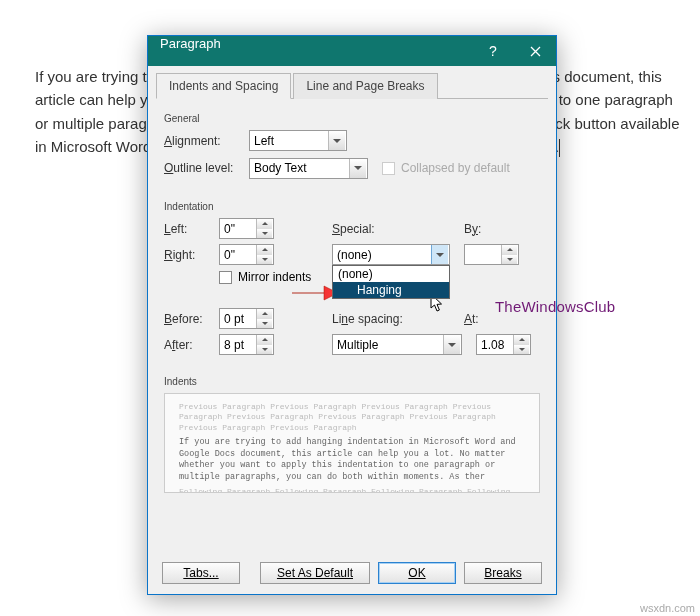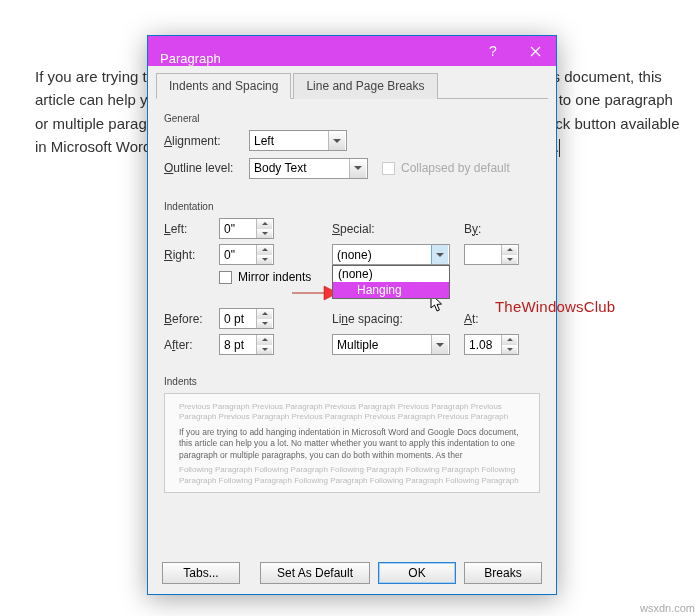--- a/index.html
+++ b/index.html
@@ -1,20 +1,20 @@
 <!DOCTYPE html>
 <html><head>
   <meta charset="utf-8">
   <style>
     * { box-sizing: border-box; margin: 0; padding: 0; }
     body { font-family: "Segoe UI", Arial, sans-serif; font-size: 12px; background: #fff; width: 700px; height: 616px; overflow: hidden; position: relative; }
     .bg-text { position: absolute; top: 65px; left: 35px; right: 20px; font-size: 15px; color: #333; line-height: 1.55; }
     .cursor { border-left: 1px solid #333; height: 18px; display: inline-block; vertical-align: middle; }
     .dialog { position: absolute; top: 35px; left: 147px; width: 410px; height: 560px; background: #f0f0f0; border: 1px solid #0a74c9; box-shadow: 0 4px 25px rgba(0,0,0,0.35); }
-    .titlebar { background: #d946ef; color: #fff; height: 30px; display: flex; align-items: flex-end; padding-left: 12px; font-size: 13px; }
+    .titlebar { background: #0f766e; color: #fff; height: 30px; display: flex; align-items: flex-start; padding-left: 12px; font-size: 13px; }
     .tb-spacer { flex: 1; }
     .tb-btn { width: 42px; height: 30px; display: flex; align-items: center; justify-content: center; color: #fff; font-size: 14px; }
     .tb-btn svg { stroke: #fff; fill: none; }
     .tabs { display: flex; border-bottom: 1px solid #b8b8b8; margin: 6px 8px 0 8px; }
     .tab { padding: 5px 12px; font-size: 12px; background: #e8e8e8; border: 1px solid #b8b8b8; border-bottom: none; margin-right: 2px; position: relative; top: 1px; color: #444; }
     .tab.active { background: #f0f0f0; border-bottom: 1px solid #f0f0f0; }
     .pane { padding: 8px 16px 10px 16px; }
     .group-title { font-size: 10px; color: #444; margin: 6px 0 6px 0; }
     .row { display: flex; align-items: center; margin: 5px 0; }
     .lbl { width: 85px; text-decoration: underline; text-decoration-color: transparent; color: #333; }
@@ -25,32 +25,32 @@
     .spinner { border: 1px solid #999; background: #fff; height: 21px; width: 55px; display: flex; align-items: center; }
     .spinner input { border: none; width: 36px; padding: 0 4px; font-size: 12px; height: 19px; outline: none; }
     .spin-btns { width: 16px; height: 19px; display: flex; flex-direction: column; border-left: 1px solid #bbb; }
     .spin-up, .spin-down { flex: 1; background: linear-gradient(#fff,#ddd); display: flex; align-items: center; justify-content: center; }
     .spin-up div { border-left: 3px solid transparent; border-right: 3px solid transparent; border-bottom: 3px solid #555; }
     .spin-down div { border-left: 3px solid transparent; border-right: 3px solid transparent; border-top: 3px solid #555; }
     .chk { display: flex; align-items: center; gap: 6px; margin: 5px 0; }
     .chkbox { width: 13px; height: 13px; border: 1px solid #888; background: #fff; display: inline-block; }
     .chk.disabled { color: #aaa; }
     .chk.disabled .chkbox { border-color: #ccc; }
-    .preview-box { border: 1px solid #ccc; background: #fafafa; height: 100px; padding: 8px 14px; font-size: 8px; color: #bbb; line-height: 1.3; overflow: hidden; }
+    .preview-box { border: 1px solid #ccc; background: #fafafa; height: 100px; padding: 8px 14px; font-size: 8px; color: #bbb; line-height: 1.3; overflow: hidden; font-family: Liberation Mono, monospace; }
     .preview-box .mid { color: #666; font-size: 8.5px; margin: 4px 0; line-height: 1.35; }
-    .footer { position: absolute; bottom: 10px; left: 0; right: 0; display: flex; gap: 8px; padding: 0 14px; align-items: center; }
+    .footer { position: absolute; bottom: 10px; left: 0; right: 0; display: flex; gap: 8px; padding: 0 14px; align-items: center; text-decoration: underline; }
     .footer .spacer { flex: 1; }
     .btn { border: 1px solid #999; background: linear-gradient(#fdfdfd,#e4e4e4); padding: 3px 16px; font-size: 12px; min-width: 78px; text-align: center; }
     .btn.primary { border: 1px solid #2a82d0; box-shadow: 0 0 0 1px #a6d0f3 inset; }
     .dropdown-list { position: absolute; border: 1px solid #666; background: #fff; font-size: 12px; z-index: 10; }
     .dd-item { padding: 1px 5px; }
-    .dd-item.hl { background: #d946ef; color: #fff; padding-left: 24px; }
+    .dd-item.hl { background: #0c4a6e; color: #fff; padding-left: 24px; }
     .cursor-arrow { position: absolute; pointer-events: none; }
     .red-arrow { position: absolute; pointer-events: none; }
-    .watermark { position: absolute; color: #b91c1c; font-size: 15px; font-weight: 400; letter-spacing: 0.2px; }
+    .watermark { position: absolute; color: #701a75; font-size: 15px; font-weight: 400; letter-spacing: 0.2px; }
     .wsx { position: absolute; bottom: 2px; right: 5px; color: #aaa; font-size: 11px; }
   </style>
 </head>
 <body>
 
 <div class="bg-text"><span>If you are trying to add hanging indentation in Microsoft Word and Google Docs document, this article can help you a lot. No matter whether you want to apply this indentation to one paragraph or multiple paragraphs, you can do both within moments. As there is no one-click button available in Microsoft Word or Google Docs, you might need to check out the steps here.</span><span class="cursor"></span></div>
 
 <div class="dialog">
   <div class="titlebar">
     <span>Paragraph</span>
@@ -183,21 +183,21 @@
         <div class="spin-btns">
             <div class="spin-up">
               <div></div>
             </div>
             <div class="spin-down">
               <div></div>
             </div>
           </div>
       </div>
       <div style="width:58px"></div>
-      <div class="select" style="width:118px">
+      <div class="select" style="width:130px">
         <span>Multiple</span>
         <div class="sel-btn">
             <div class="arrow-down"></div>
           </div>
       </div>
       <div style="width:14px"></div>
       <div class="spinner">
         <input value="1.08" style="">
         <div class="spin-btns">
             <div class="spin-up">

